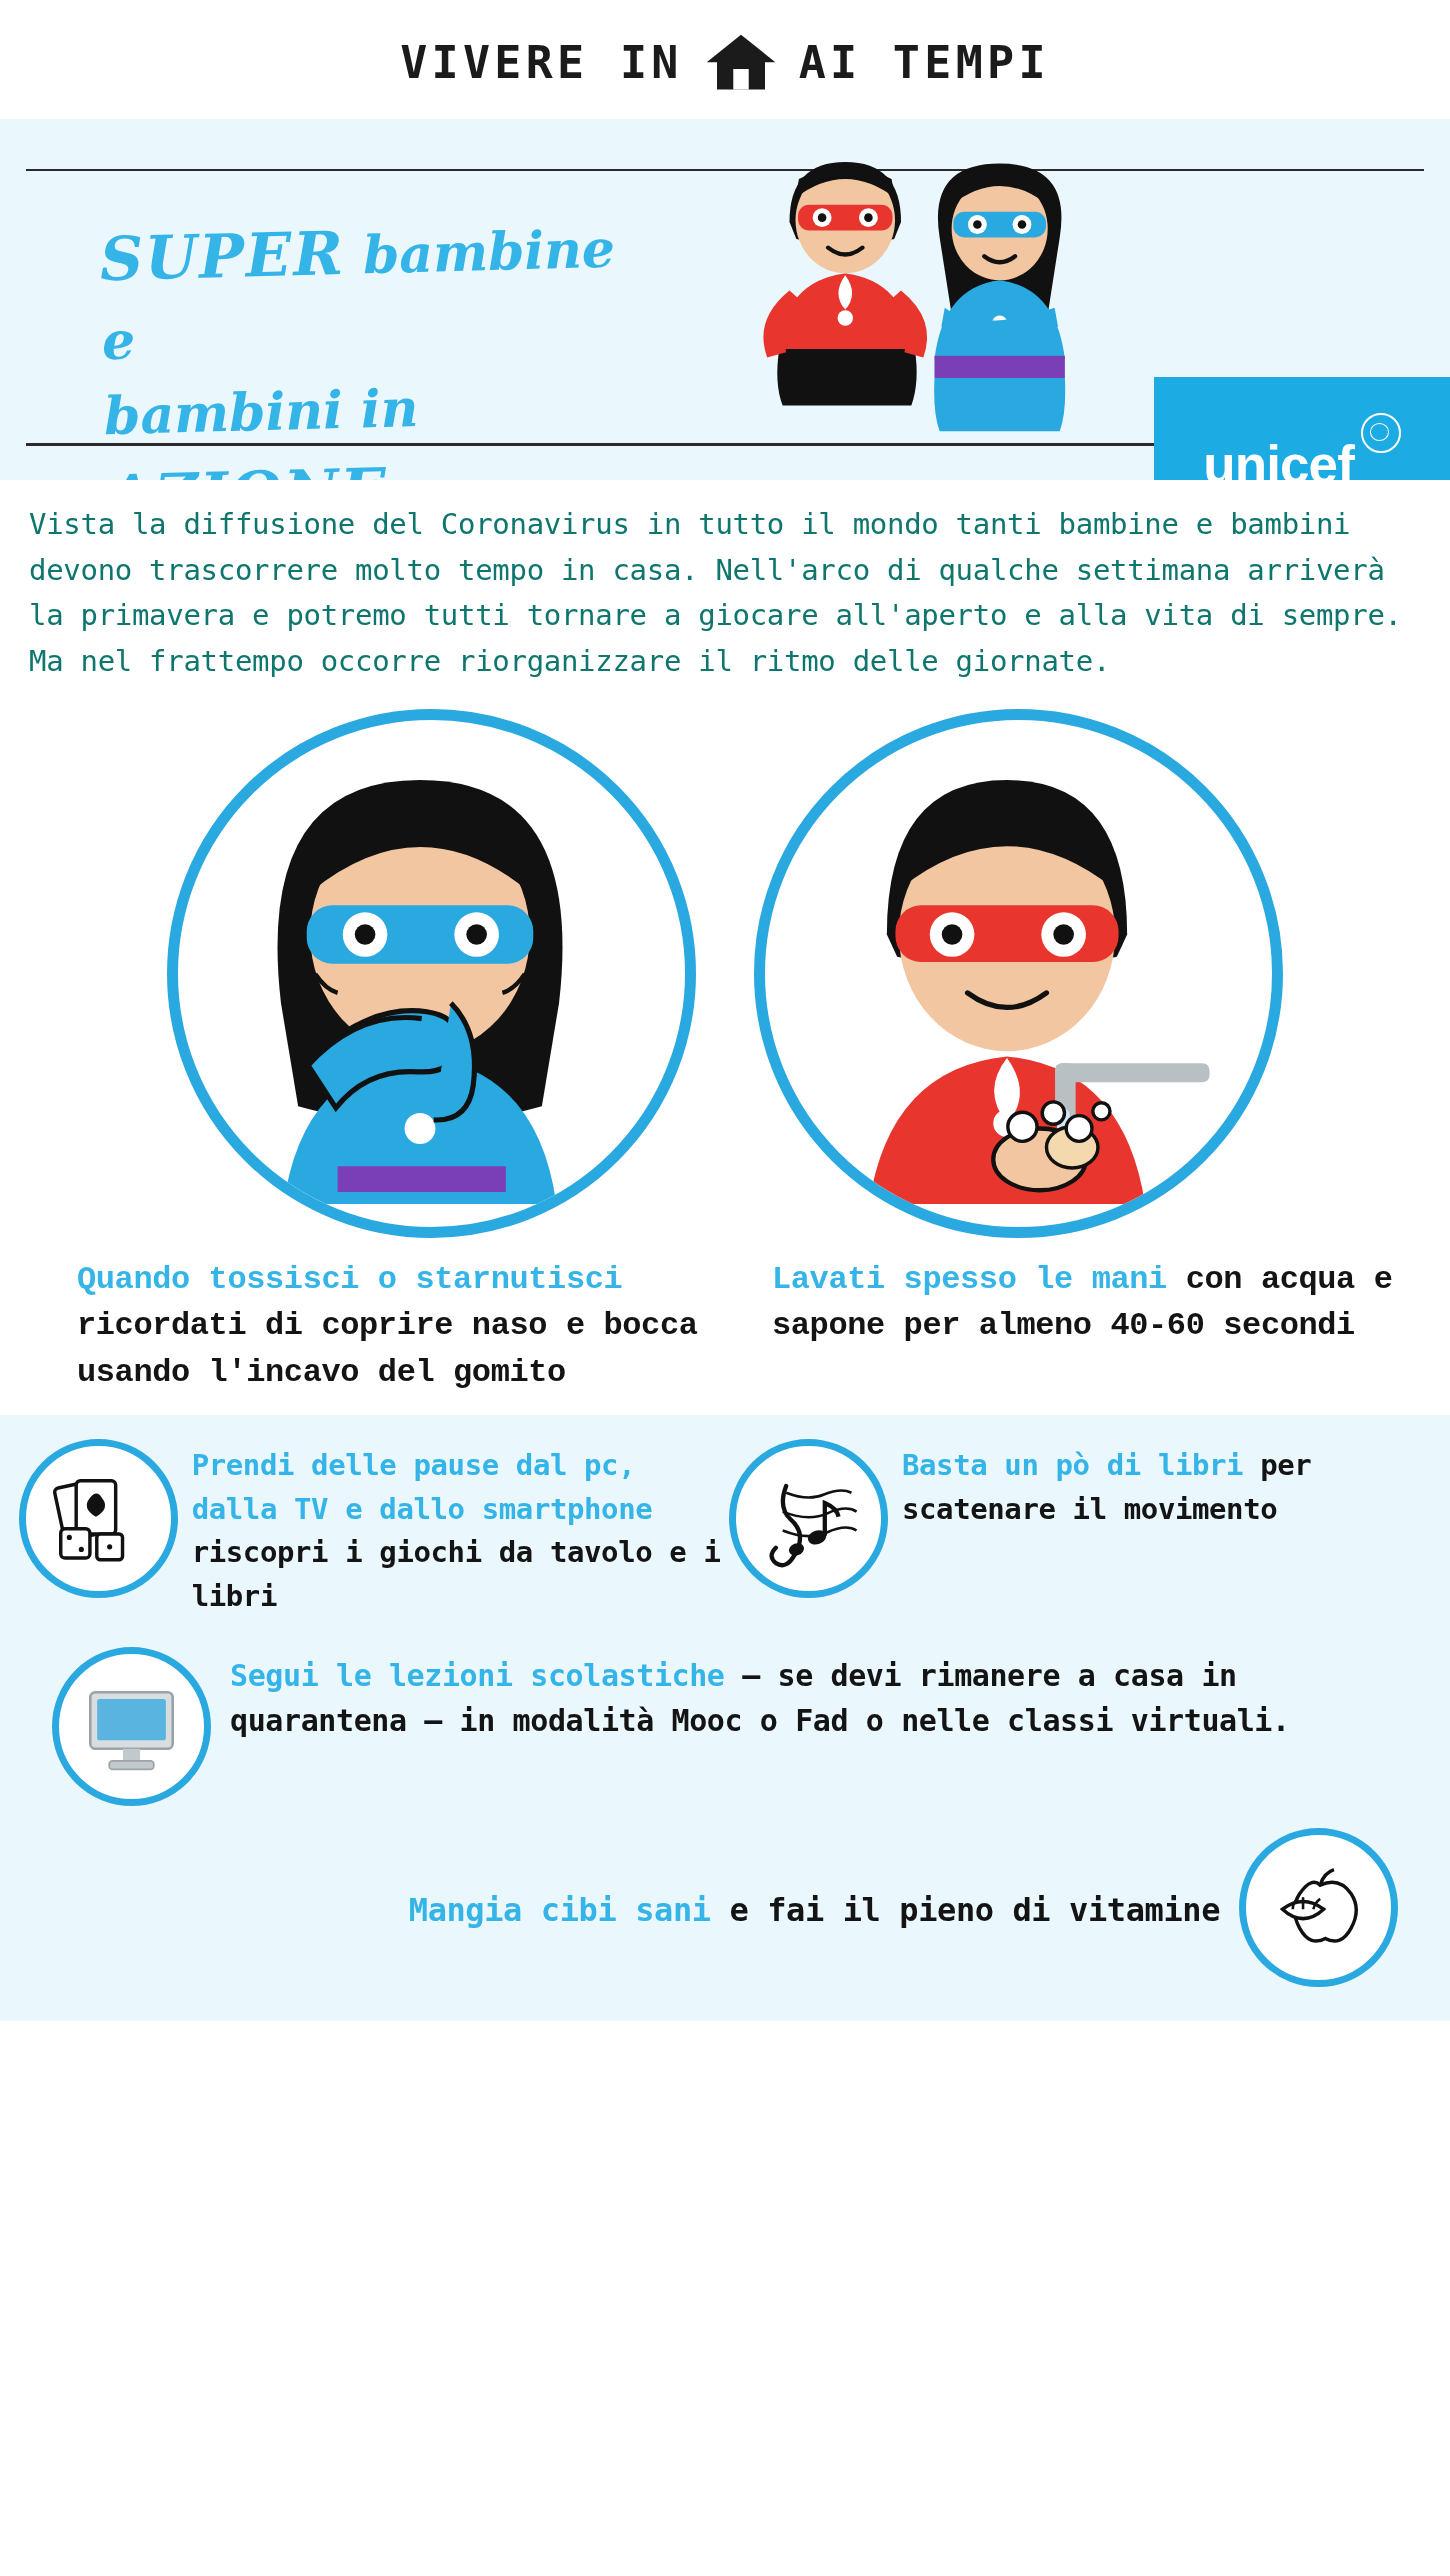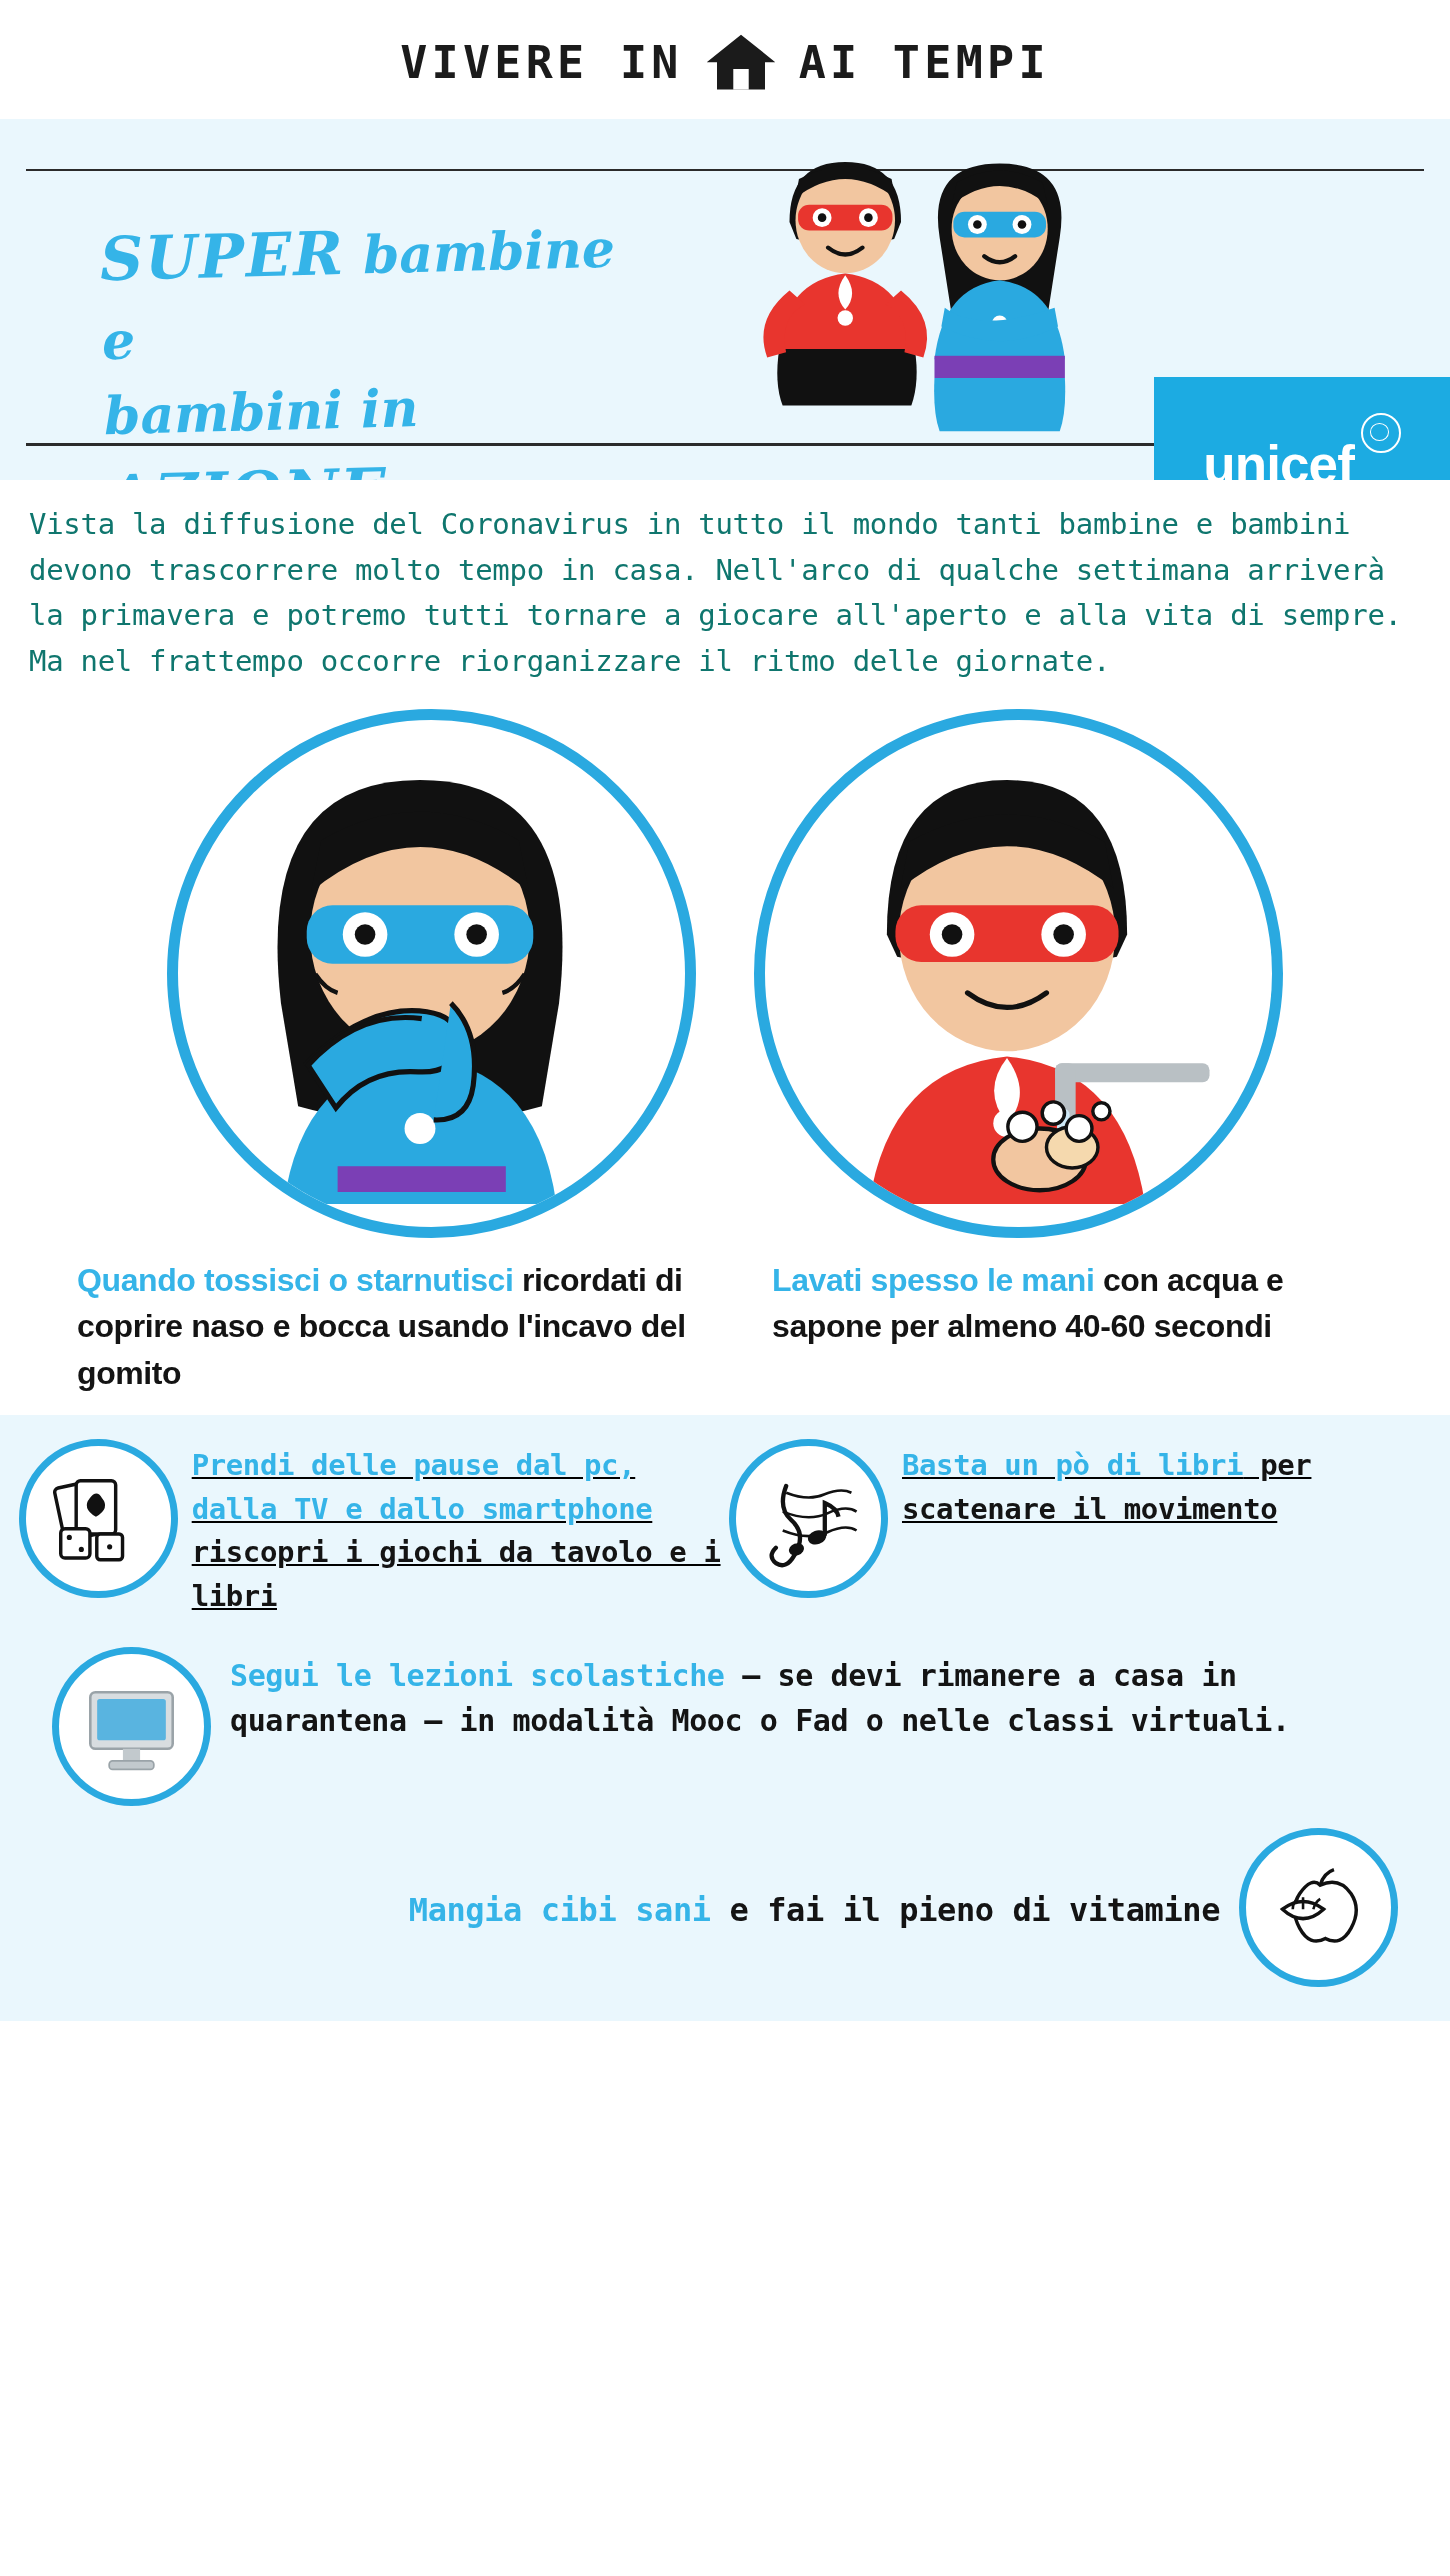--- a/index.html
+++ b/index.html
@@ -160,21 +160,21 @@
 
   
   .caption-row{
     display:flex;
     gap:52px;
     padding:19px 52px 0 77px;
     box-sizing:border-box;
   }
   .caption{
     flex:1 1 0;
-    font-family:Liberation Sans, sans-serif;
+    font-family:Liberation Mono, monospace;
     font-weight:bold;
     font-size:32px;
     line-height:1.45;
     color:#141414;
     letter-spacing:-0.4px;
   }
   .caption.second{padding-left:17px;}
   .hl{color:#35b4e8;}
 
   
@@ -195,21 +195,21 @@
   }
   .tip-txt{
     font-family:"DejaVu Sans Mono", monospace;
     font-weight:bold;
     font-size:31px;
     line-height:1.5;
     color:#141414;
     letter-spacing:-0.4px;
     padding-top:5.2px;
   }
-  .row-two{display:flex;gap:8.6px;padding:0 19px;align-items:flex-start;text-decoration:underline;}
+  .row-two{display:flex;gap:8.6px;padding:0 19px;align-items:flex-start;}
   .half{display:flex;gap:13.7px;flex:1 1 0;align-items:flex-start;}
   .half .tip-txt{font-size:29px;}
 
   .school-row{
     display:flex;gap:19px;padding:29px 34px 0 52px;align-items:flex-start;
   }
   .school-row .tip-txt{font-size:30px;}
 
   .food-row{
     display:flex;gap:19px;padding:22px 52px 0 258px;align-items:center;

